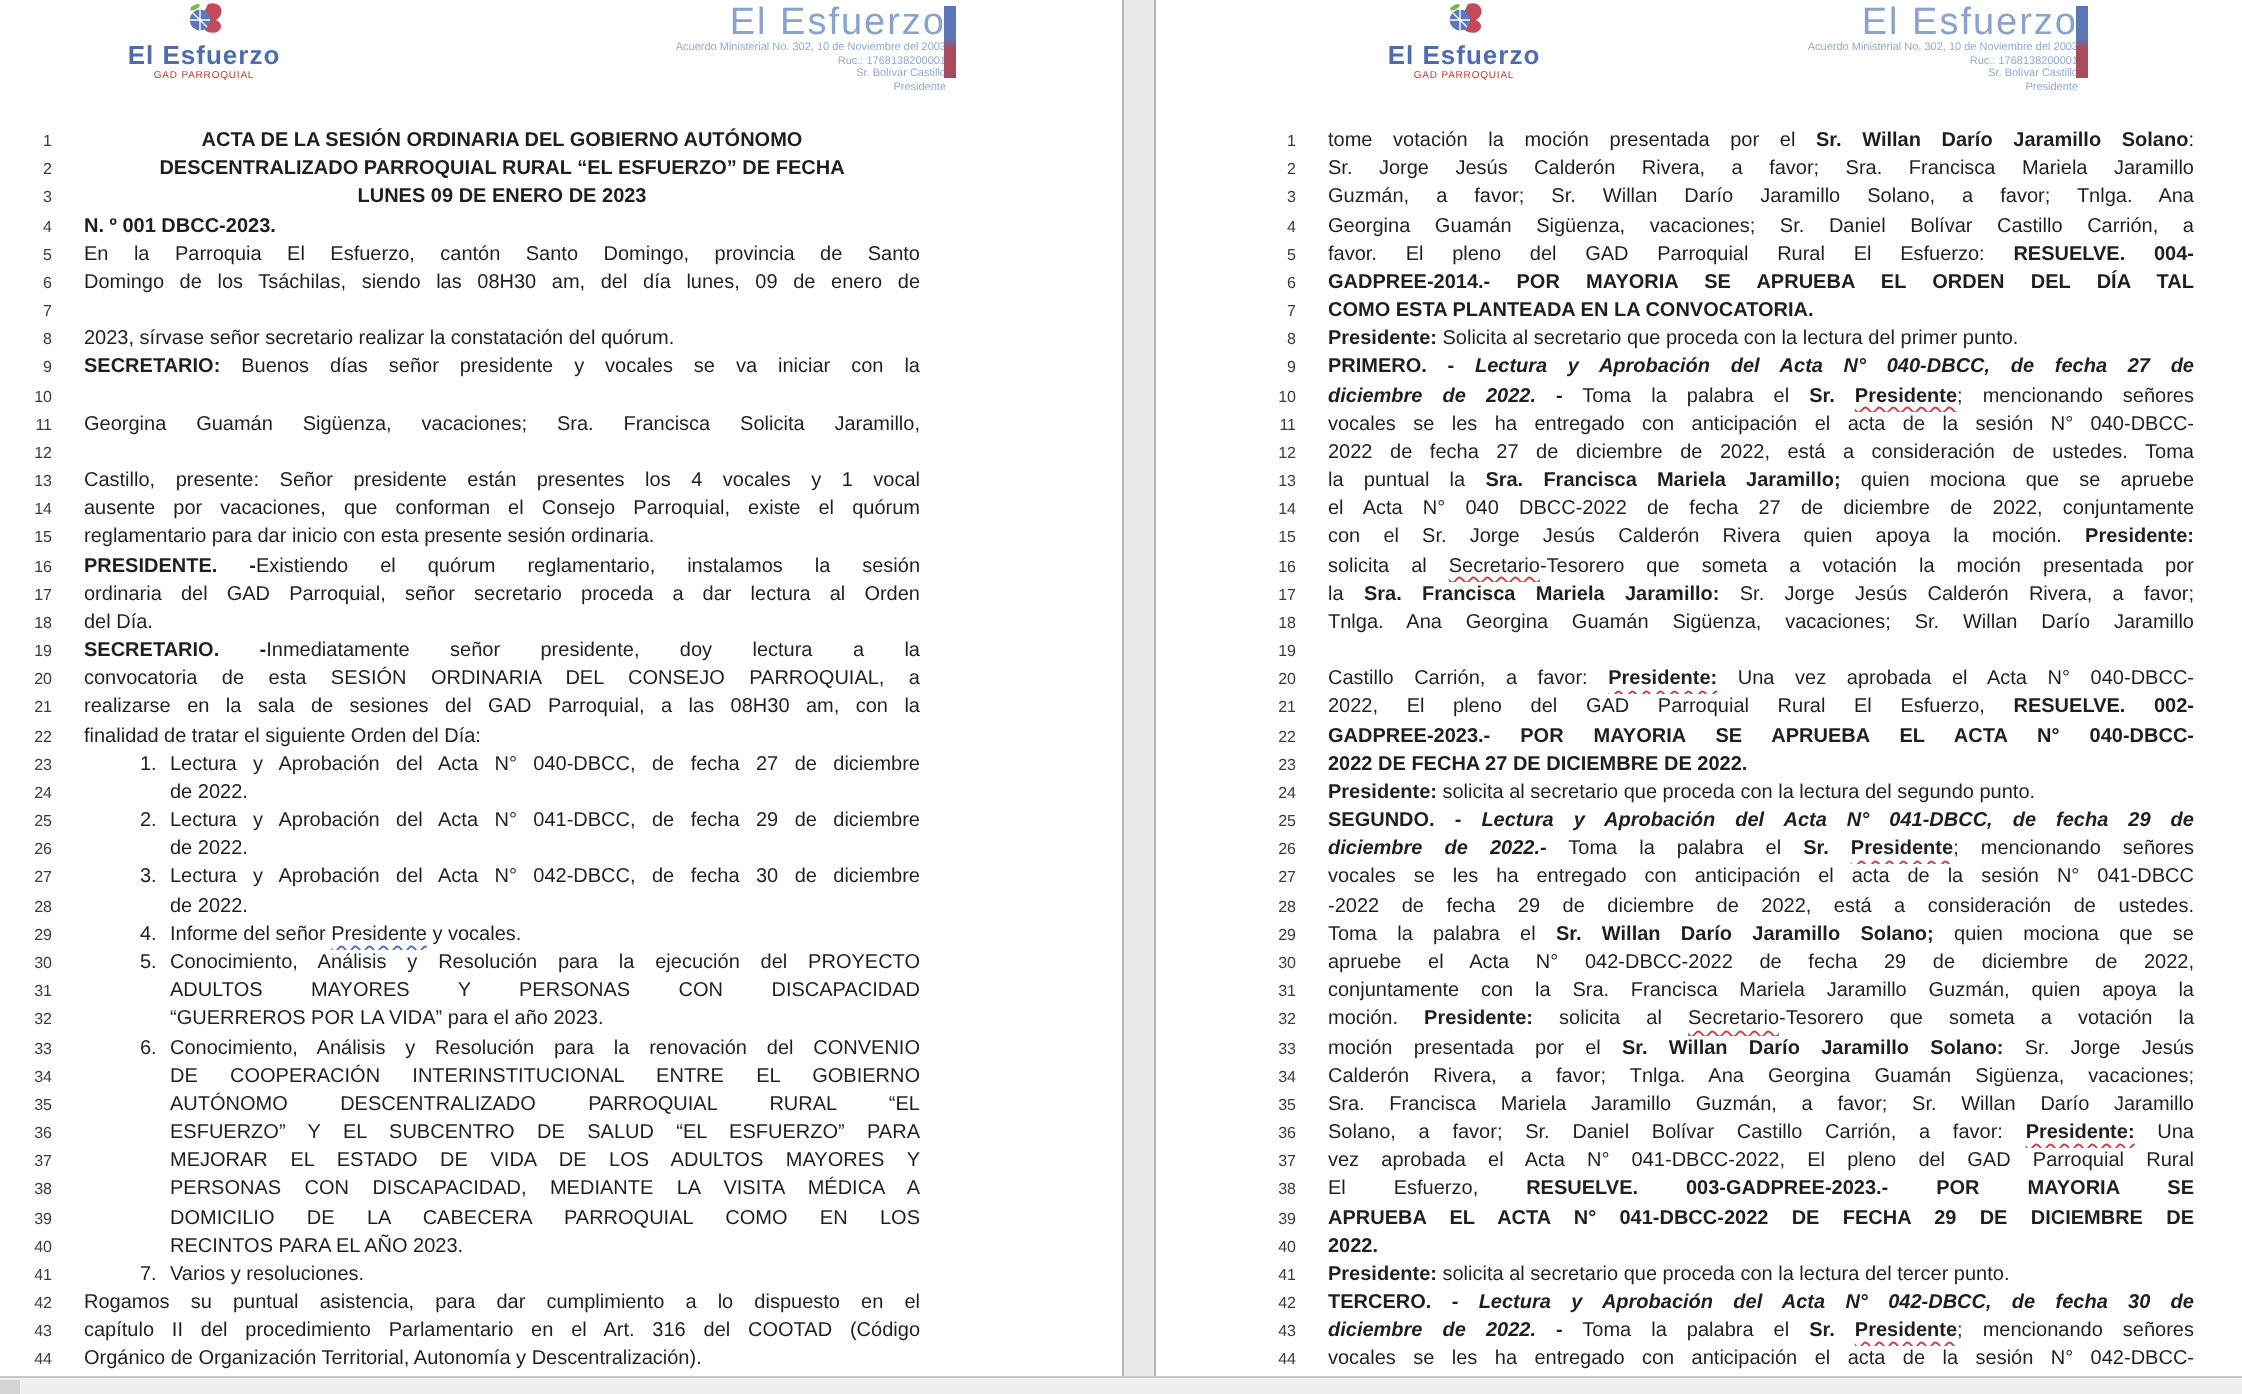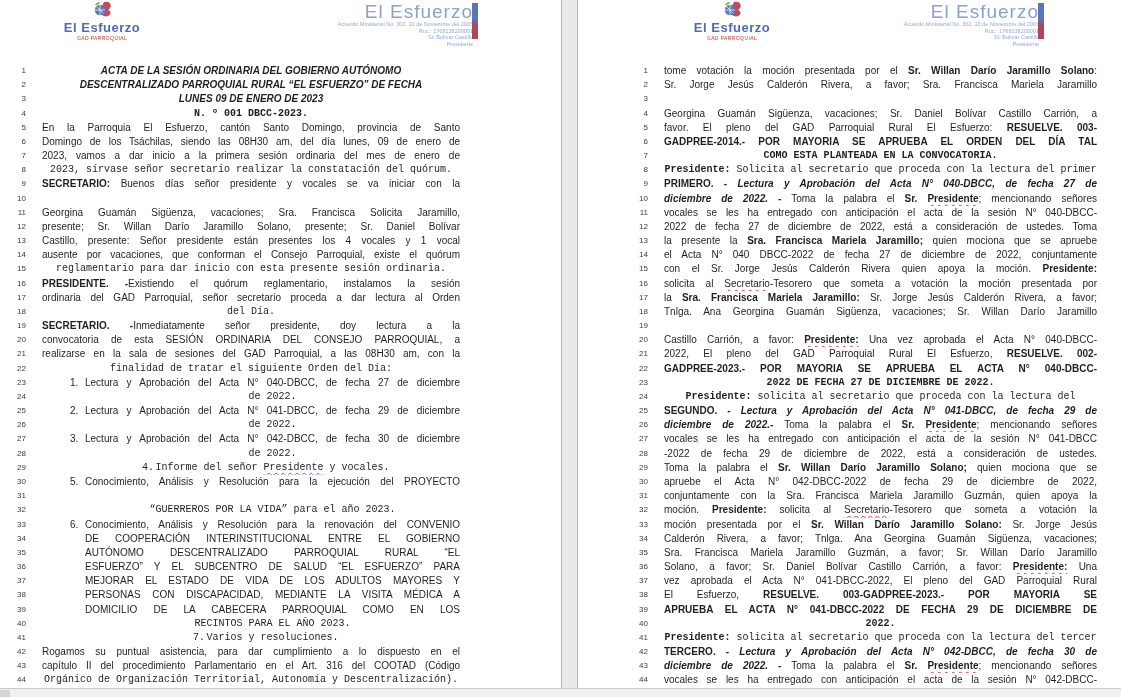--- a/index.html
+++ b/index.html
@@ -35,22 +35,22 @@
 
   
   .pbody{margin-top:2px;}
   .row{display:flex;height:14.18px;overflow:hidden;}
   .lnum{flex:0 0 26px;text-align:right;font-size:8px;line-height:14.18px;color:#3a3a3a;}
   .p2 .lnum{flex:0 0 70px;}
   .ltxt{margin-left:16px;width:418px;box-sizing:border-box;
     font-size:10px;line-height:14.18px;color:#1f1f1f;white-space:normal;}
   .p2 .ltxt{width:433px;}
   .al-j{text-align:justify;text-align-last:justify;text-justify:inter-word;}
-  .al-l{text-align:center;font-family:Liberation Mono, monospace;}
-  .al-c{text-align:center;font-style:italic;}
+  .al-l{text-align:left;}
+  .al-c{text-align:center;}
   .ind1{padding-left:28px;}
   .ind2{padding-left:43px;}
   .b{font-weight:bold;}
   .i{font-style:italic;}
   .nm{display:inline-block;width:15px;}
   .w-r{text-decoration:underline;text-decoration-style:wavy;text-decoration-color:#c94444;
        text-decoration-thickness:1px;text-underline-offset:2px;}
   .w-b{text-decoration:underline;text-decoration-style:wavy;text-decoration-color:#4a6fd0;
        text-decoration-thickness:1px;text-underline-offset:2px;}
 
@@ -103,40 +103,38 @@
       <div class="row">
         <span class="lnum">5</span>
         <div class="ltxt al-j"><span>En la Parroquia El Esfuerzo, cantón Santo Domingo, provincia de Santo</span></div>
       </div>
       <div class="row">
         <span class="lnum">6</span>
         <div class="ltxt al-j"><span>Domingo de los Tsáchilas, siendo las 08H30 am, del día lunes, 09 de enero de</span></div>
       </div>
       <div class="row">
         <span class="lnum">7</span>
-        <div class="ltxt al-j"><span>2023, vamos a dar inicio a la primera sesión ordinaria del mes de enero de</span></div>
       </div>
       <div class="row">
         <span class="lnum">8</span>
         <div class="ltxt al-l"><span>2023, sírvase señor secretario realizar la constatación del quórum.</span></div>
       </div>
       <div class="row">
         <span class="lnum">9</span>
         <div class="ltxt al-j"><span class="b">SECRETARIO:</span><span> Buenos días señor presidente y vocales se va iniciar con la</span></div>
       </div>
       <div class="row">
         <span class="lnum">10</span>
       </div>
       <div class="row">
         <span class="lnum">11</span>
         <div class="ltxt al-j"><span>Georgina Guamán Sigüenza, vacaciones; Sra. Francisca Solicita Jaramillo,</span></div>
       </div>
       <div class="row">
         <span class="lnum">12</span>
-        <div class="ltxt al-j"><span>presente; Sr. Willan Darío Jaramillo Solano, presente; Sr. Daniel Bolívar</span></div>
       </div>
       <div class="row">
         <span class="lnum">13</span>
         <div class="ltxt al-j"><span>Castillo, presente: Señor presidente están presentes los 4 vocales y 1 vocal</span></div>
       </div>
       <div class="row">
         <span class="lnum">14</span>
         <div class="ltxt al-j"><span>ausente por vacaciones, que conforman el Consejo Parroquial, existe el quórum</span></div>
       </div>
       <div class="row">
@@ -198,20 +196,21 @@
       <div class="row">
         <span class="lnum">29</span>
         <div class="ltxt al-l ind1"><span class="nm">4.</span><span>Informe del señor </span><span class="w-b">Presidente</span><span> y vocales.</span></div>
       </div>
       <div class="row">
         <span class="lnum">30</span>
         <div class="ltxt al-j ind1"><span class="nm">5.</span><span>Conocimiento, Análisis y Resolución para la ejecución del PROYECTO</span></div>
       </div>
       <div class="row">
         <span class="lnum">31</span>
+        <div class="ltxt al-j ind2"><span>ADULTOS MAYORES Y PERSONAS CON DISCAPACIDAD</span></div>
       </div>
       <div class="row">
         <span class="lnum">32</span>
         <div class="ltxt al-l ind2"><span>“GUERREROS POR LA VIDA” para el año 2023.</span></div>
       </div>
       <div class="row">
         <span class="lnum">33</span>
         <div class="ltxt al-j ind1"><span class="nm">6.</span><span>Conocimiento, Análisis y Resolución para la renovación del CONVENIO</span></div>
       </div>
       <div class="row">
@@ -286,28 +285,29 @@
       <div class="row">
         <span class="lnum">1</span>
         <div class="ltxt al-j"><span>tome votación la moción presentada por el </span><span class="b">Sr. Willan Darío Jaramillo Solano</span><span>:</span></div>
       </div>
       <div class="row">
         <span class="lnum">2</span>
         <div class="ltxt al-j"><span>Sr. Jorge Jesús Calderón Rivera, a favor; Sra. Francisca Mariela Jaramillo</span></div>
       </div>
       <div class="row">
         <span class="lnum">3</span>
+        <div class="ltxt al-j"><span>Guzmán, a favor; Sr. Willan Darío Jaramillo Solano, a favor; Tnlga. Ana</span></div>
       </div>
       <div class="row">
         <span class="lnum">4</span>
         <div class="ltxt al-j"><span>Georgina Guamán Sigüenza, vacaciones; Sr. Daniel Bolívar Castillo Carrión, a</span></div>
       </div>
       <div class="row">
         <span class="lnum">5</span>
-        <div class="ltxt al-j"><span>favor. El pleno del GAD Parroquial Rural El Esfuerzo: </span><span class="b">RESUELVE. 003-</span></div>
+        <div class="ltxt al-j"><span>favor. El pleno del GAD Parroquial Rural El Esfuerzo: </span><span class="b">RESUELVE. 004-</span></div>
       </div>
       <div class="row">
         <span class="lnum">6</span>
         <div class="ltxt al-j"><span class="b">GADPREE-2014.- POR MAYORIA SE APRUEBA EL ORDEN DEL DÍA TAL</span></div>
       </div>
       <div class="row">
         <span class="lnum">7</span>
         <div class="ltxt al-l"><span class="b">COMO ESTA PLANTEADA EN LA CONVOCATORIA.</span></div>
       </div>
       <div class="row">
@@ -325,21 +325,21 @@
       <div class="row">
         <span class="lnum">11</span>
         <div class="ltxt al-j"><span>vocales se les ha entregado con anticipación el acta de la sesión N° 040-DBCC-</span></div>
       </div>
       <div class="row">
         <span class="lnum">12</span>
         <div class="ltxt al-j"><span>2022 de fecha 27 de diciembre de 2022, está a consideración de ustedes. Toma</span></div>
       </div>
       <div class="row">
         <span class="lnum">13</span>
-        <div class="ltxt al-j"><span>la presente la </span><span class="b">Sra. Francisca Mariela Jaramillo;</span><span> quien mociona que se apruebe</span></div>
+        <div class="ltxt al-j"><span>la puntual la </span><span class="b">Sra. Francisca Mariela Jaramillo;</span><span> quien mociona que se apruebe</span></div>
       </div>
       <div class="row">
         <span class="lnum">14</span>
         <div class="ltxt al-j"><span>el Acta N° 040 DBCC-2022 de fecha 27 de diciembre de 2022, conjuntamente</span></div>
       </div>
       <div class="row">
         <span class="lnum">15</span>
         <div class="ltxt al-j"><span>con el Sr. Jorge Jesús Calderón Rivera quien apoya la moción. </span><span class="b">Presidente:</span></div>
       </div>
       <div class="row">

